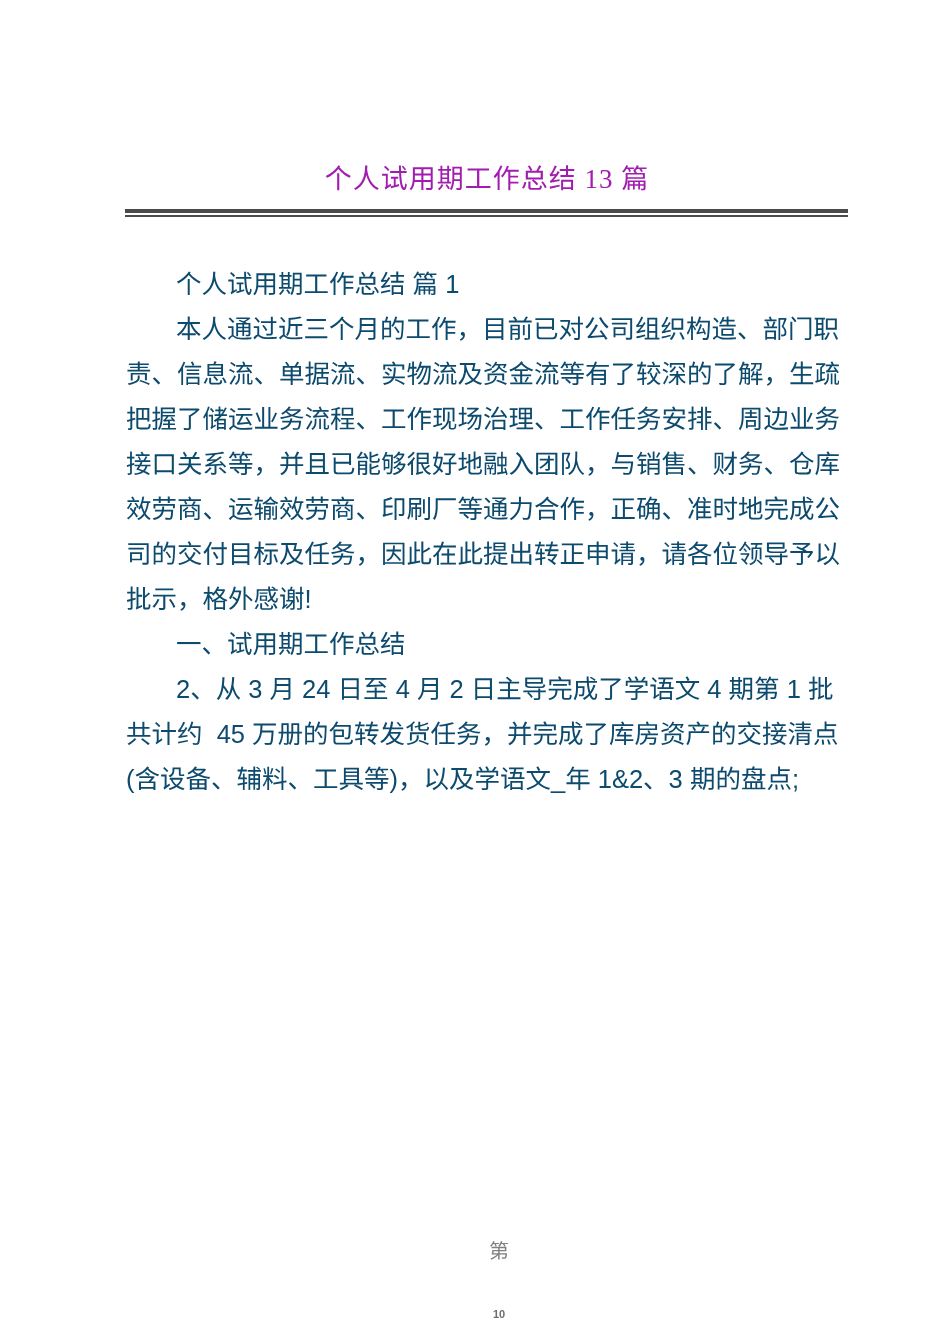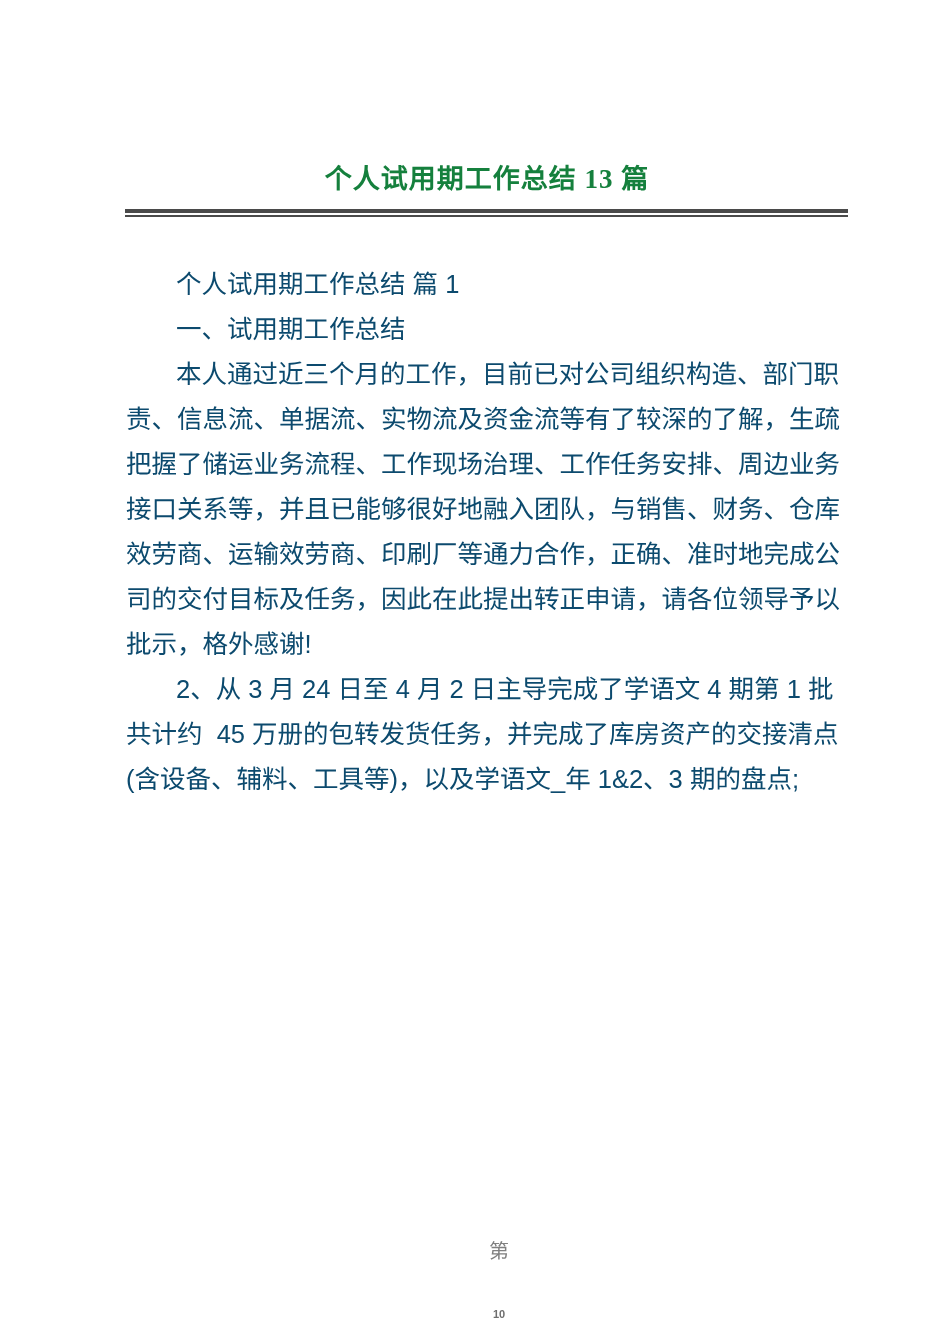--- a/index.html
+++ b/index.html
@@ -27,25 +27,25 @@
   }
 
   
   .doc-title {
     position: absolute;
     top: 160px;
     left: 126px;
     width: 722px;
     text-align: center;
     font-family: "Liberation Serif", "DejaVu Serif", serif;
-    font-weight: bold;
+    font-weight: normal;
     font-size: 27px;
     line-height: 38px;
     letter-spacing: 1px;
-    color: #15803d;
+    color: #a21caf;
     white-space: pre;
   }
 
   
   .title-rule {
     position: absolute;
     top: 209px;
     left: 125px;
     width: 723px;
     height: 9px;
@@ -128,23 +128,23 @@
   <div class="title-rule">
     <div class="bar-thick"></div>
     <div class="bar-gap"></div>
     <div class="bar-thin"></div>
   </div>
 
   <div class="body-block">
 
     <p class="para section-heading">个人试用期工作总结 篇 1</p>
 
+    <p class="para indented">本人通过近三个月的工作，目前已对公司组织构造、部门职责、信息流、单据流、实物流及资金流等有了较深的了解，生疏 把握了储运业务流程、工作现场治理、工作任务安排、周边业务 接口关系等，并且已能够很好地融入团队，与销售、财务、仓库 效劳商、运输效劳商、印刷厂等通力合作，正确、准时地完成公 司的交付目标及任务，因此在此提出转正申请，请各位领导予以 批示，格外感谢!</p>
+
     <p class="para indented">一、试用期工作总结</p>
-
-    <p class="para indented">本人通过近三个月的工作，目前已对公司组织构造、部门职责、信息流、单据流、实物流及资金流等有了较深的了解，生疏 把握了储运业务流程、工作现场治理、工作任务安排、周边业务 接口关系等，并且已能够很好地融入团队，与销售、财务、仓库 效劳商、运输效劳商、印刷厂等通力合作，正确、准时地完成公 司的交付目标及任务，因此在此提出转正申请，请各位领导予以 批示，格外感谢!</p>
 
 
     <p class="para indented">2、从 3 月 24 日至 4 月 2 日主导完成了学语文 4 期第 1 批共计约  45 万册的包转发货任务，并完成了库房资产的交接清点(含设备、辅料、工具等)，以及学语文_年 1&amp;2、3 期的盘点;</p>
 
 
   </div>
 
   <div class="footer">
     <span>第</span>
     <span>&nbsp;&nbsp;</span>

